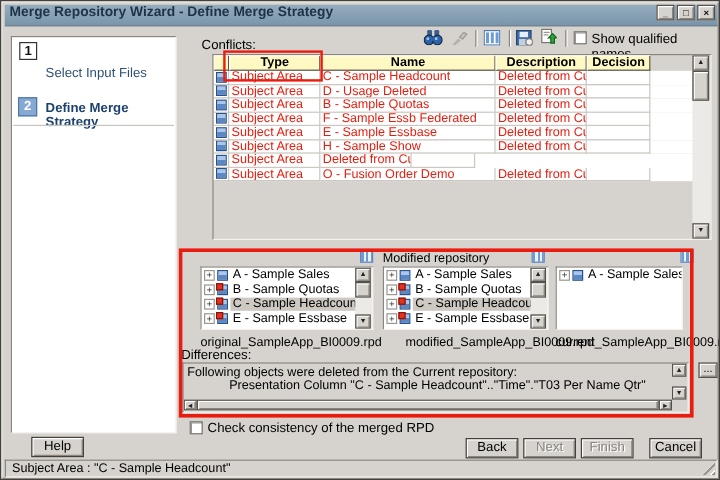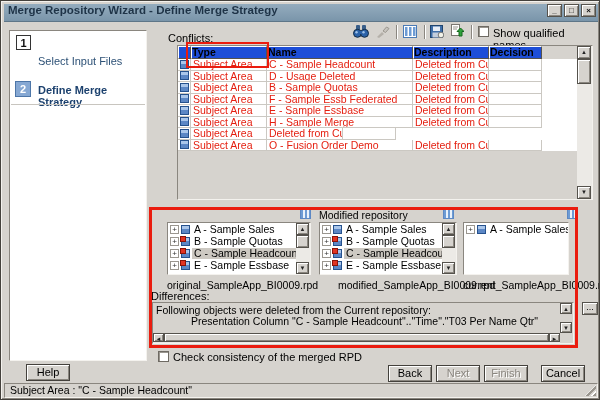--- a/index.html
+++ b/index.html
@@ -25,22 +25,22 @@
   .slbl2{position:absolute;left:28px;top:53px;color:#1c416e;font-weight:bold}
   .sidediv{position:absolute;left:1px;right:1px;top:73px;height:1px;background:#c8c5bf}
   
   .tico{position:absolute;width:16px;height:14px;display:flex;align-items:center;justify-content:center}
   .sep{position:absolute;top:24px;width:2px;height:14px;border-left:1px solid #8a867f;border-right:1px solid #fff}
   .cb{position:absolute;width:11px;height:11px;background:#fff;border:1px solid #6e6a63;box-shadow:inset 1px 1px 0 #9a968f}
   
   .table{left:176px;top:44px;width:416px;height:155px;background:#d6d3ce;
          border:1px solid;border-color:#8a867f #f4f2ee #f4f2ee #8a867f;overflow:hidden}
   .thead{display:flex;height:13px}
-  .th{flex:none;background:#1d4ed8;border:1px solid;border-color:#fff #55524c #55524c #fff;
-      font-weight:bold;font-size:10.5px;line-height:10px;text-align:left;overflow:hidden}
+  .th{flex:none;background:#fef9c3;border:1px solid;border-color:#fff #55524c #55524c #fff;
+      font-weight:bold;font-size:10.5px;line-height:10px;text-align:center;overflow:hidden}
   .trow{display:flex;height:11.5px;background:#fff}
   .td{flex:none;border-right:1px solid #cbc8c2;border-bottom:1px solid #cbc8c2;font-size:10.5px;
       line-height:10px;color:#e41e0f;white-space:nowrap;overflow:hidden;padding:0 2px}
   .ci{display:flex;align-items:center;justify-content:center;padding:0}
   .w-icon{width:13px}.w-type{width:76px}.w-name{width:146px}.w-desc{width:76px}.w-dec{width:53px}
   
   .vsb{position:absolute;right:0;top:0;bottom:0;width:15px;background:#eceae6}
   .sbtn{background:#d6d3ce;border:1px solid #55524c;box-shadow:inset 1px 1px 0 #fff, inset -1px -1px 0 #8a867f;
         font-size:6px;line-height:10px;text-align:center;color:#222;display:block}
   .thumb{background:#d6d3ce;border:1px solid #55524c;box-shadow:inset 1px 1px 0 #fff, inset -1px -1px 0 #8a867f}
@@ -206,21 +206,21 @@
       <span class="td w-type">Subject Area</span>
       <span class="td w-name">E - Sample Essbase</span>
       <span class="td w-desc">Deleted from Current</span>
       <span class="td w-dec"></span>
     </div>
     <div class="trow">
       <span class="td ci w-icon">
           <span class="cube"></span>
         </span>
       <span class="td w-type">Subject Area</span>
-      <span class="td w-name">H - Sample Merge</span>
+      <span class="td w-name">H - Sample Show</span>
       <span class="td w-desc">Deleted from Current</span>
       <span class="td w-dec"></span>
     </div>
     <div class="trow">
       <span class="td ci w-icon">
           <span class="cube"></span>
         </span>
       <span class="td w-type">Subject Area</span>
       <span class="td w-desc">Deleted from Current</span>
       <span class="td w-dec"></span>

